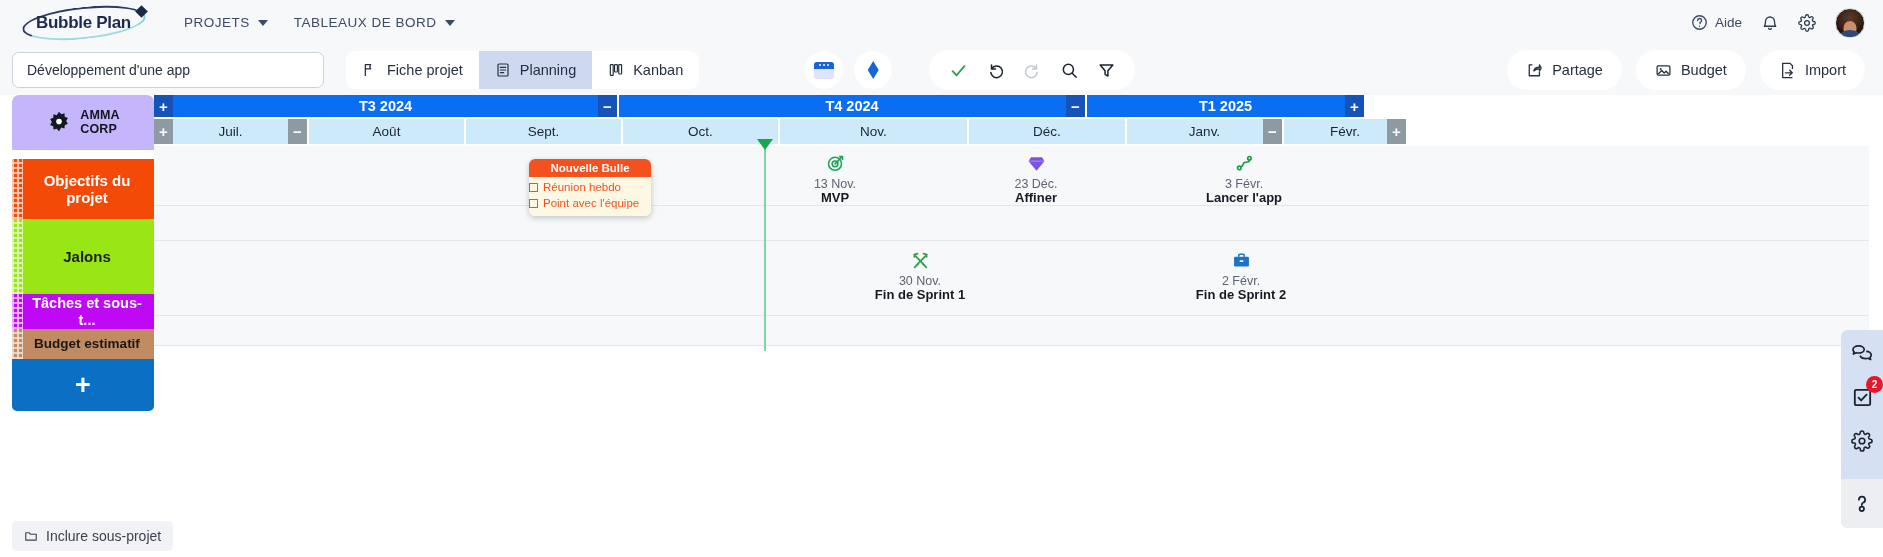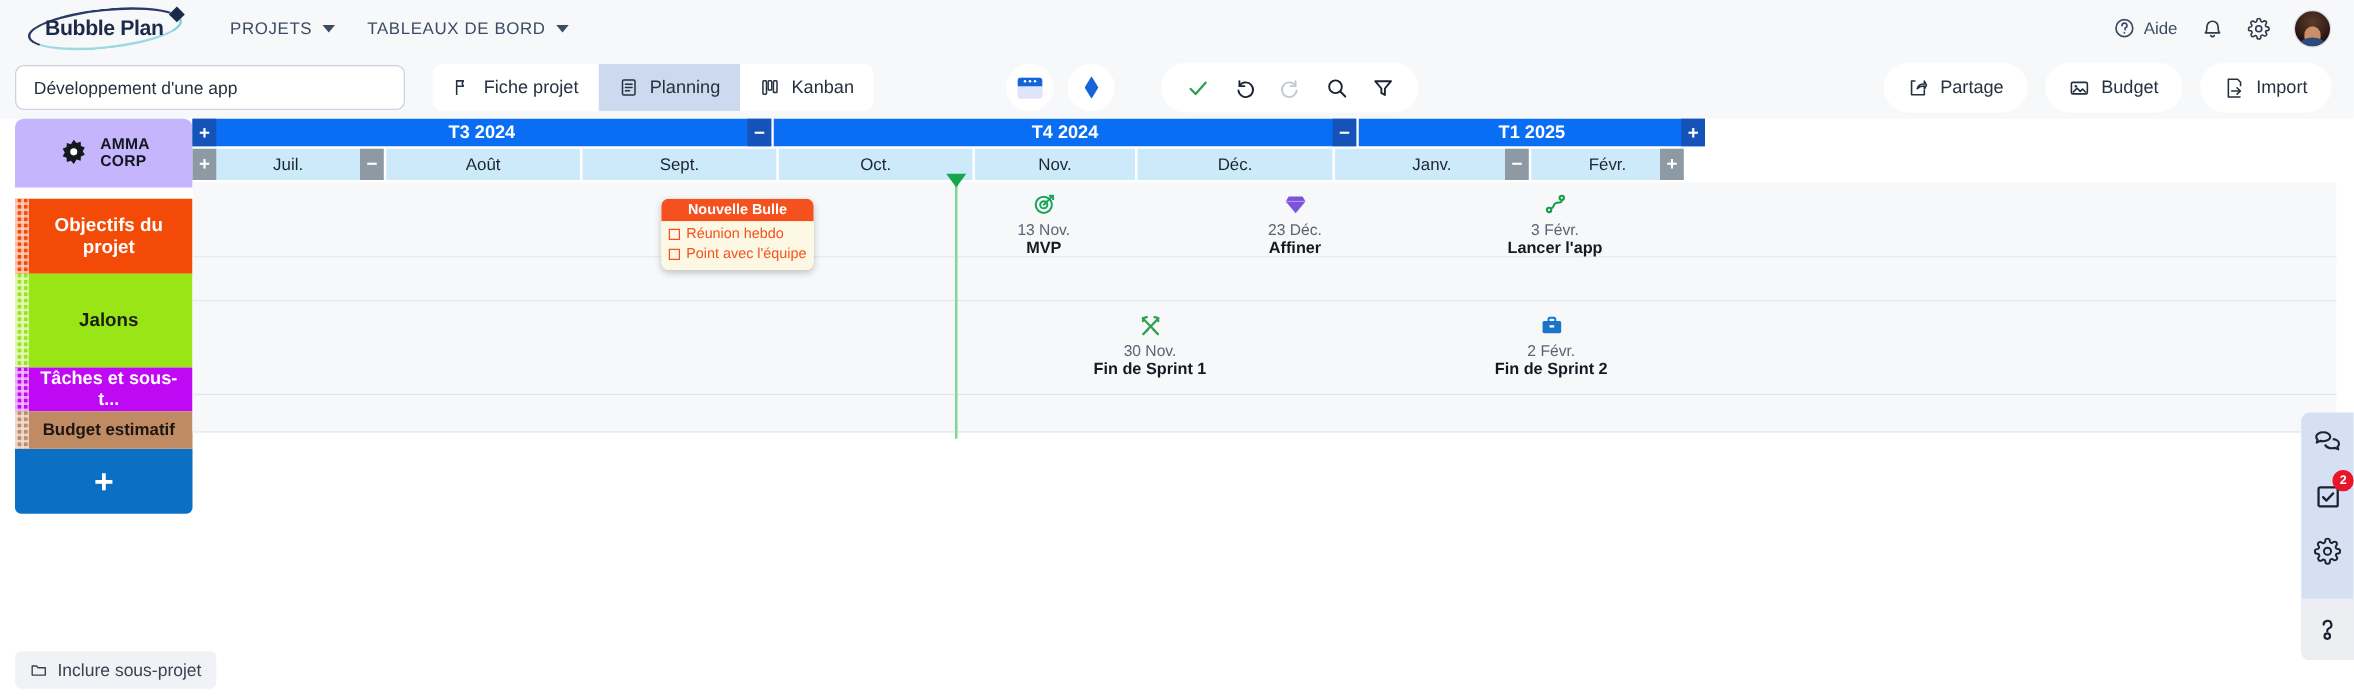--- a/index.html
+++ b/index.html
@@ -186,21 +186,21 @@
   .ms-label { font-size: 13px; color: #151a22; font-weight: bold; line-height: 1.12; }
 
   .popup {
     position: absolute; width: 122px; border-radius: 6px; overflow: hidden;
     box-shadow: 0 2px 6px rgba(0,0,0,.22); z-index: 6; cursor: pointer;
   }
   .popup-head {
     background: #f4511e; color: #fff; font-size: 11.5px; font-weight: bold;
     text-align: center; padding: 3px 0;
   }
-  .popup-body { background: #fdf8e3; padding: 3px 4px 5px 6px; }
+  .popup-body { background: #fdf8e3; padding: 3px 4px 5px 0; }
   .popup-item {
     display: flex; align-items: center; gap: 5px; font-size: 11.5px;
     color: #f4511e; line-height: 1.35;
   }
   .chk { width: 9px; height: 9px; border: 1.4px solid #f4511e; flex-shrink: 0; }
 
   
   .rail {
     position: absolute; right: 0; top: 235px; width: 42px;
     background: #d5e0f2; border-radius: 7px 0 0 7px; padding: 9px 0 0;
@@ -427,21 +427,21 @@
         </div>
         <div class="m" style="width: 155px;">
           <span>Août</span>
         </div>
         <div class="m" style="width: 155px;">
           <span>Sept.</span>
         </div>
         <div class="m" style="width: 155px;">
           <span>Oct.</span>
         </div>
-        <div class="m" style="width: 128px;">
+        <div class="m" style="width: 187px;">
           <span>Nov.</span>
         </div>
         <div class="m" style="width: 156px;">
           <span>Déc.</span>
         </div>
         <div class="m" style="width: 155px;">
           <span>Janv.</span>
           <span class="m-btn r">−</span>
         </div>
         <div class="m" style="width: 122px;">

